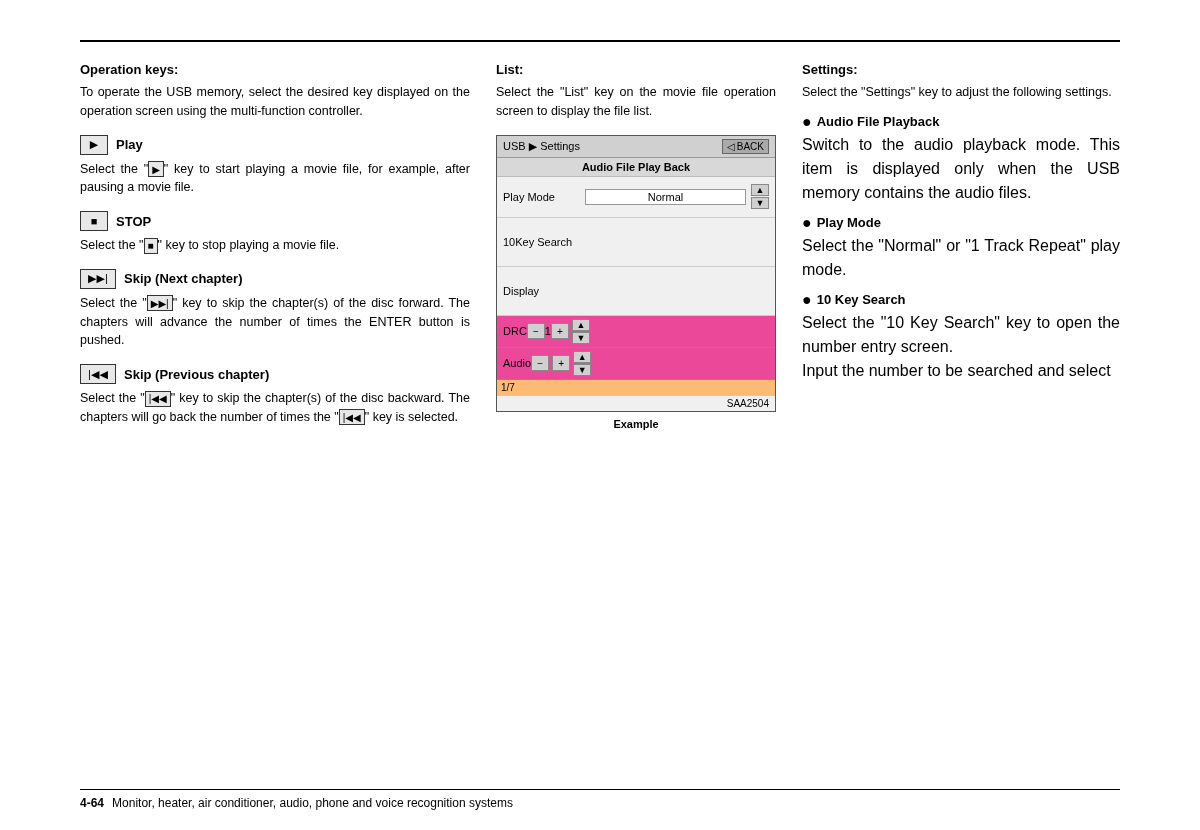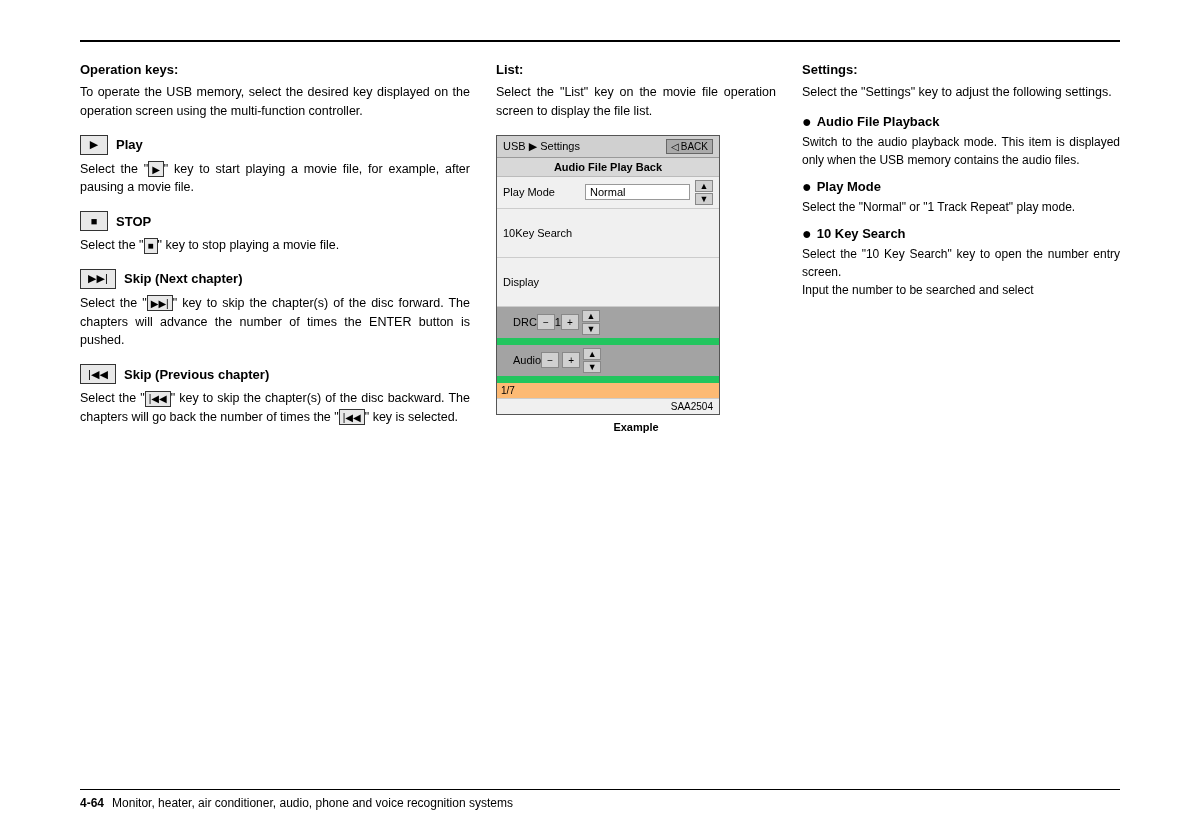--- a/index.html
+++ b/index.html
@@ -97,21 +97,21 @@
     .key-desc {
       font-size: 12.5px;
       line-height: 1.5;
       text-align: justify;
     }
 
     
     .screen-image {
       border: 1px solid #555;
       background: #fff;
-      width: 224px;
+      width: 280px;
       margin-bottom: 6px;
     }
 
     .screen-header {
       background: #d0d0d0;
       display: flex;
       justify-content: space-between;
       align-items: center;
       padding: 3px 6px;
       font-size: 11px;
@@ -146,25 +146,25 @@
       background: #f0f0f0;
     }
 
     .screen-data-row .label {
       width: 80px;
       font-size: 11px;
     }
 
     .screen-data-row .value {
       flex: 1;
-      text-align: left;
+      text-align: center;
       border: 1px solid #999;
       background: #fff;
       padding: 1px 4px;
-      margin: 0 2px;
+      margin: 9px 2px;
       font-size: 11px;
     }
 
     .screen-btn {
       border: 1px solid #888;
       background: #d0d0d0;
       width: 18px;
       height: 16px;
       display: inline-flex;
       align-items: center;
@@ -229,21 +229,21 @@
       align-items: flex-start;
       gap: 5px;
     }
 
     .bullet-dot {
       font-size: 16px;
       line-height: 1;
     }
 
     .bullet-text {
-      font-size: 12px;
+      font-size: 16px;
       line-height: 1.5;
       text-align: justify;
     }
 
     
     .bottom-footer {
       position: absolute;
       bottom: 20px;
       left: 80px;
       right: 80px;
@@ -282,24 +282,24 @@
     .screen-single-row {
       padding: 18px 6px;
       font-size: 11px;
       background: #f0f0f0;
       border-bottom: 1px solid #ccc;
     }
 
     .screen-data-row-btns {
       display: flex;
       align-items: center;
-      padding: 3px 16px;
-      border-bottom: 7px solid #22c55e;
-      font-size: 11px;
-      background: #a3a3a3;
+      padding: 3px 6px;
+      border-bottom: 1px solid #22c55e;
+      font-size: 11px;
+      background: #ec4899;
     }
   </style>
 </head>
 <body>
 
 <div class="page-container">
   <div class="top-line"></div>
 
   <div class="content-area">
 

